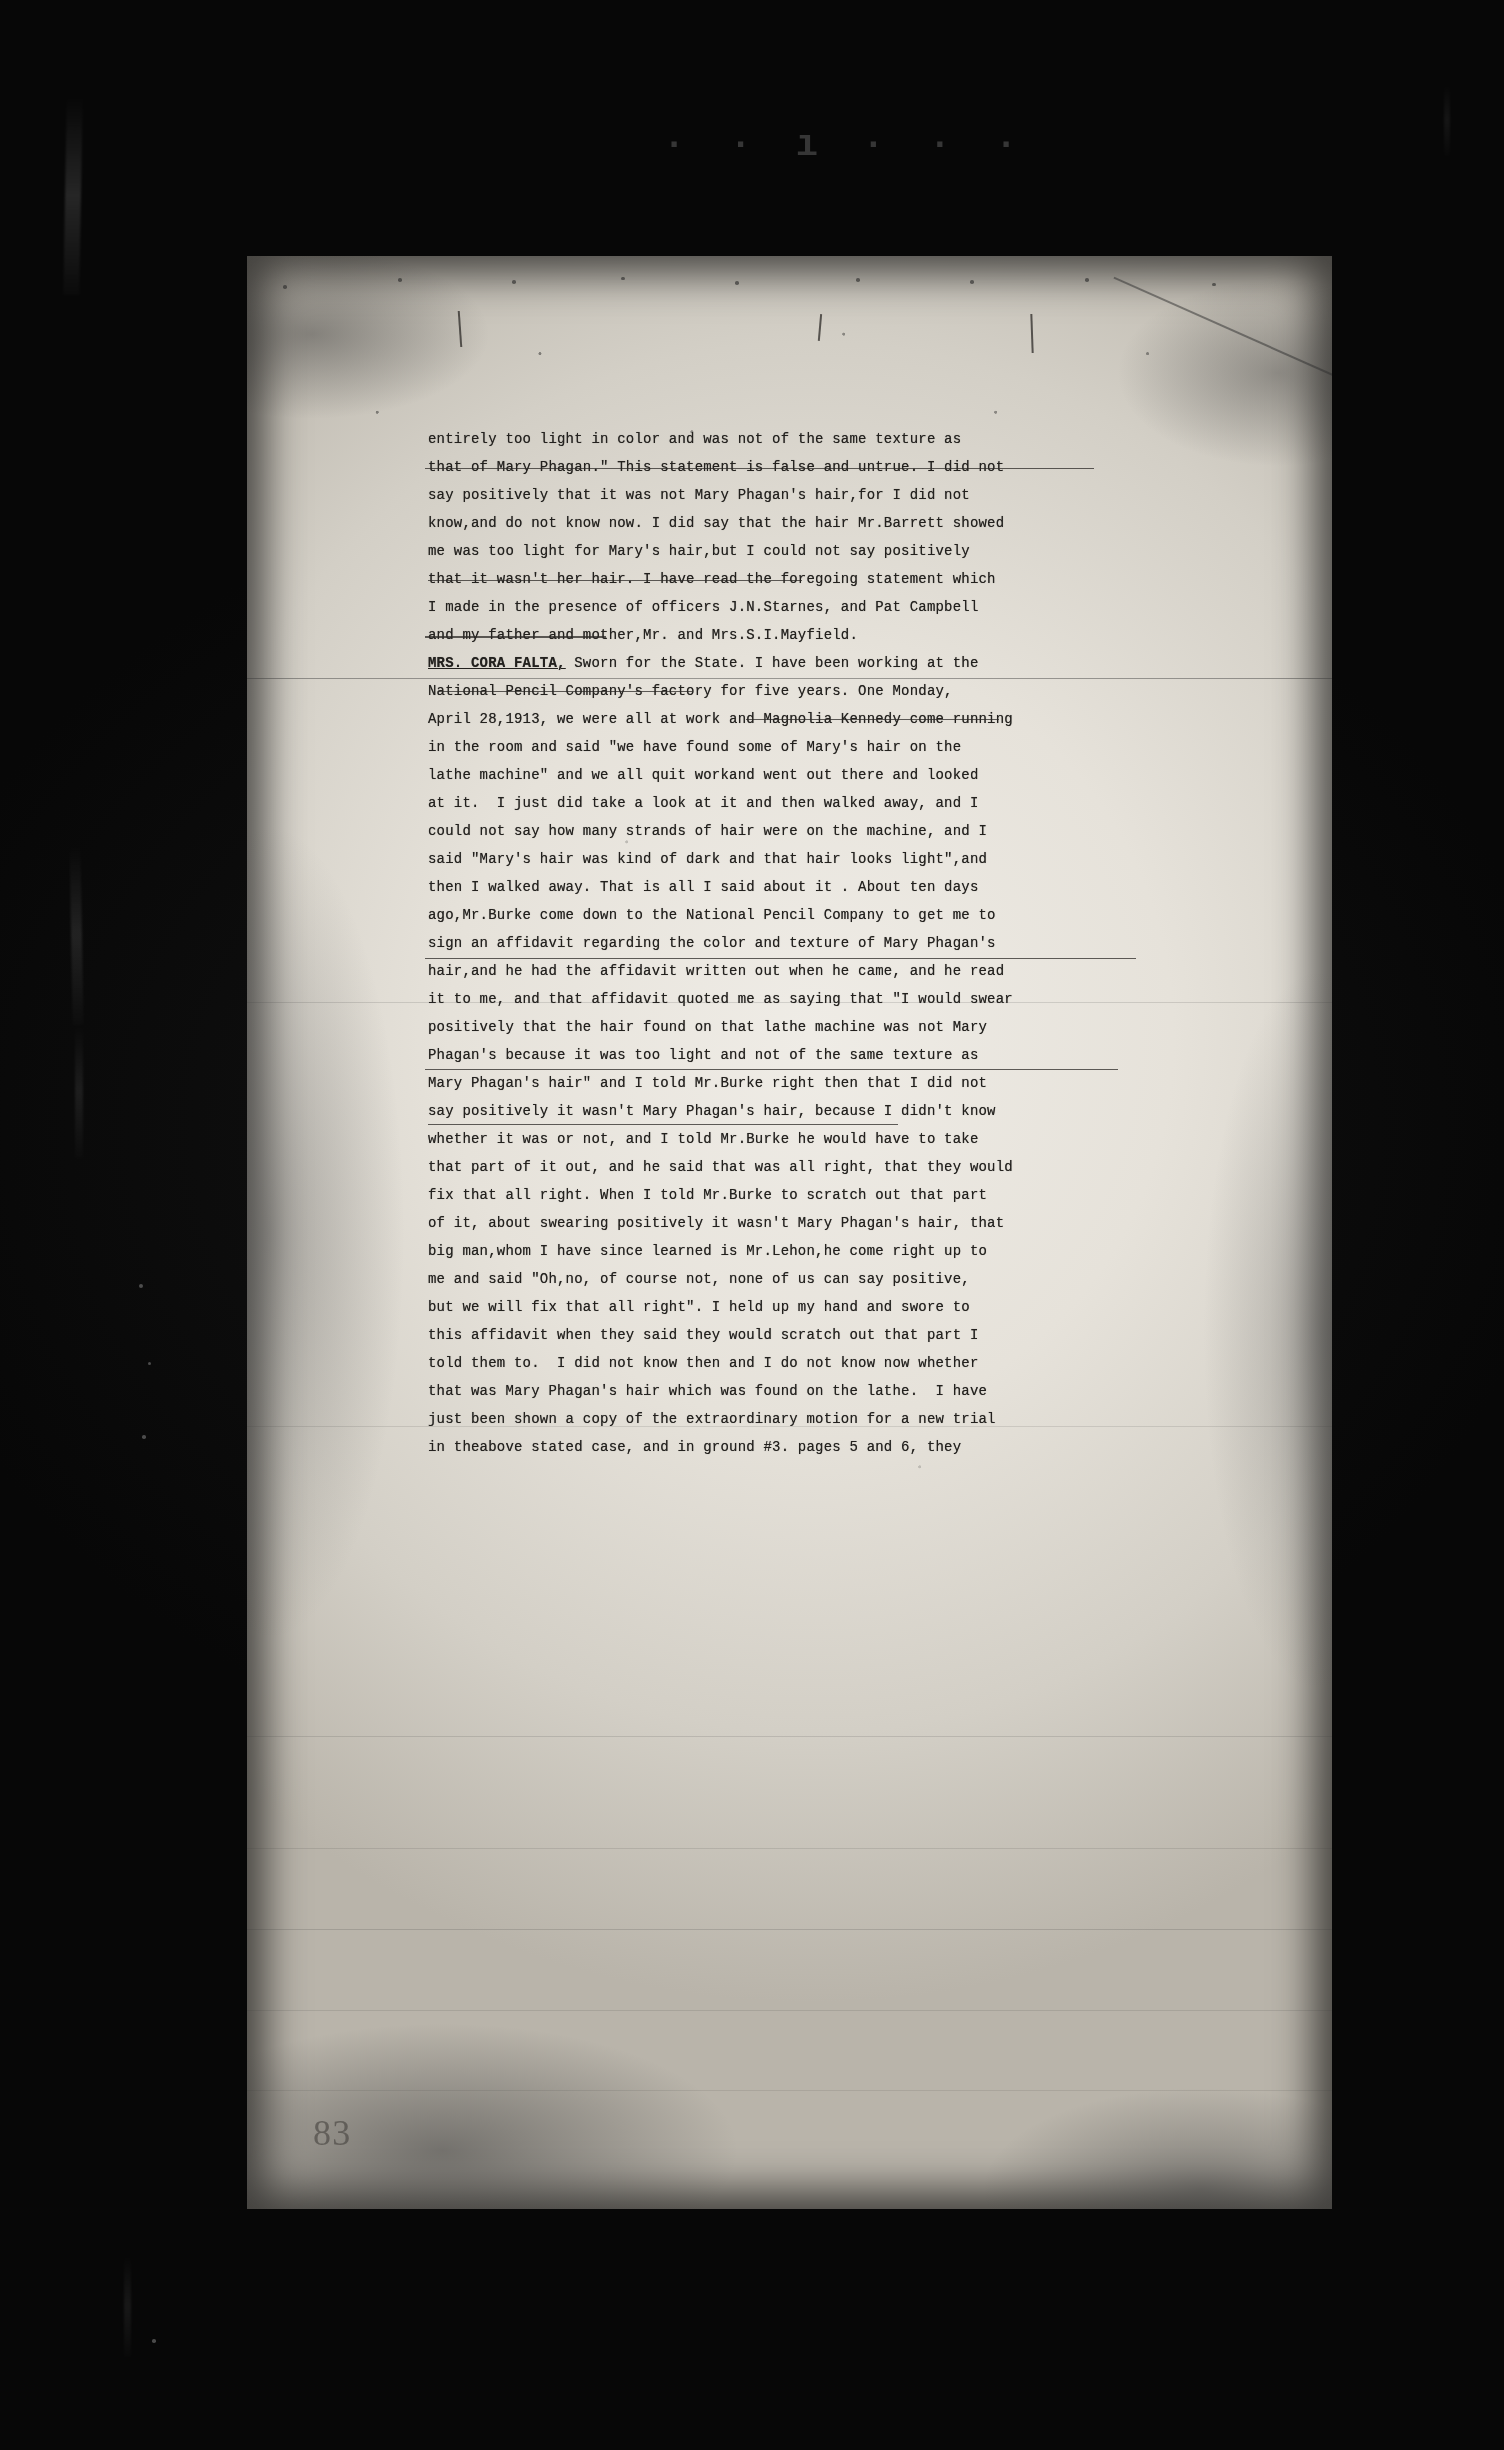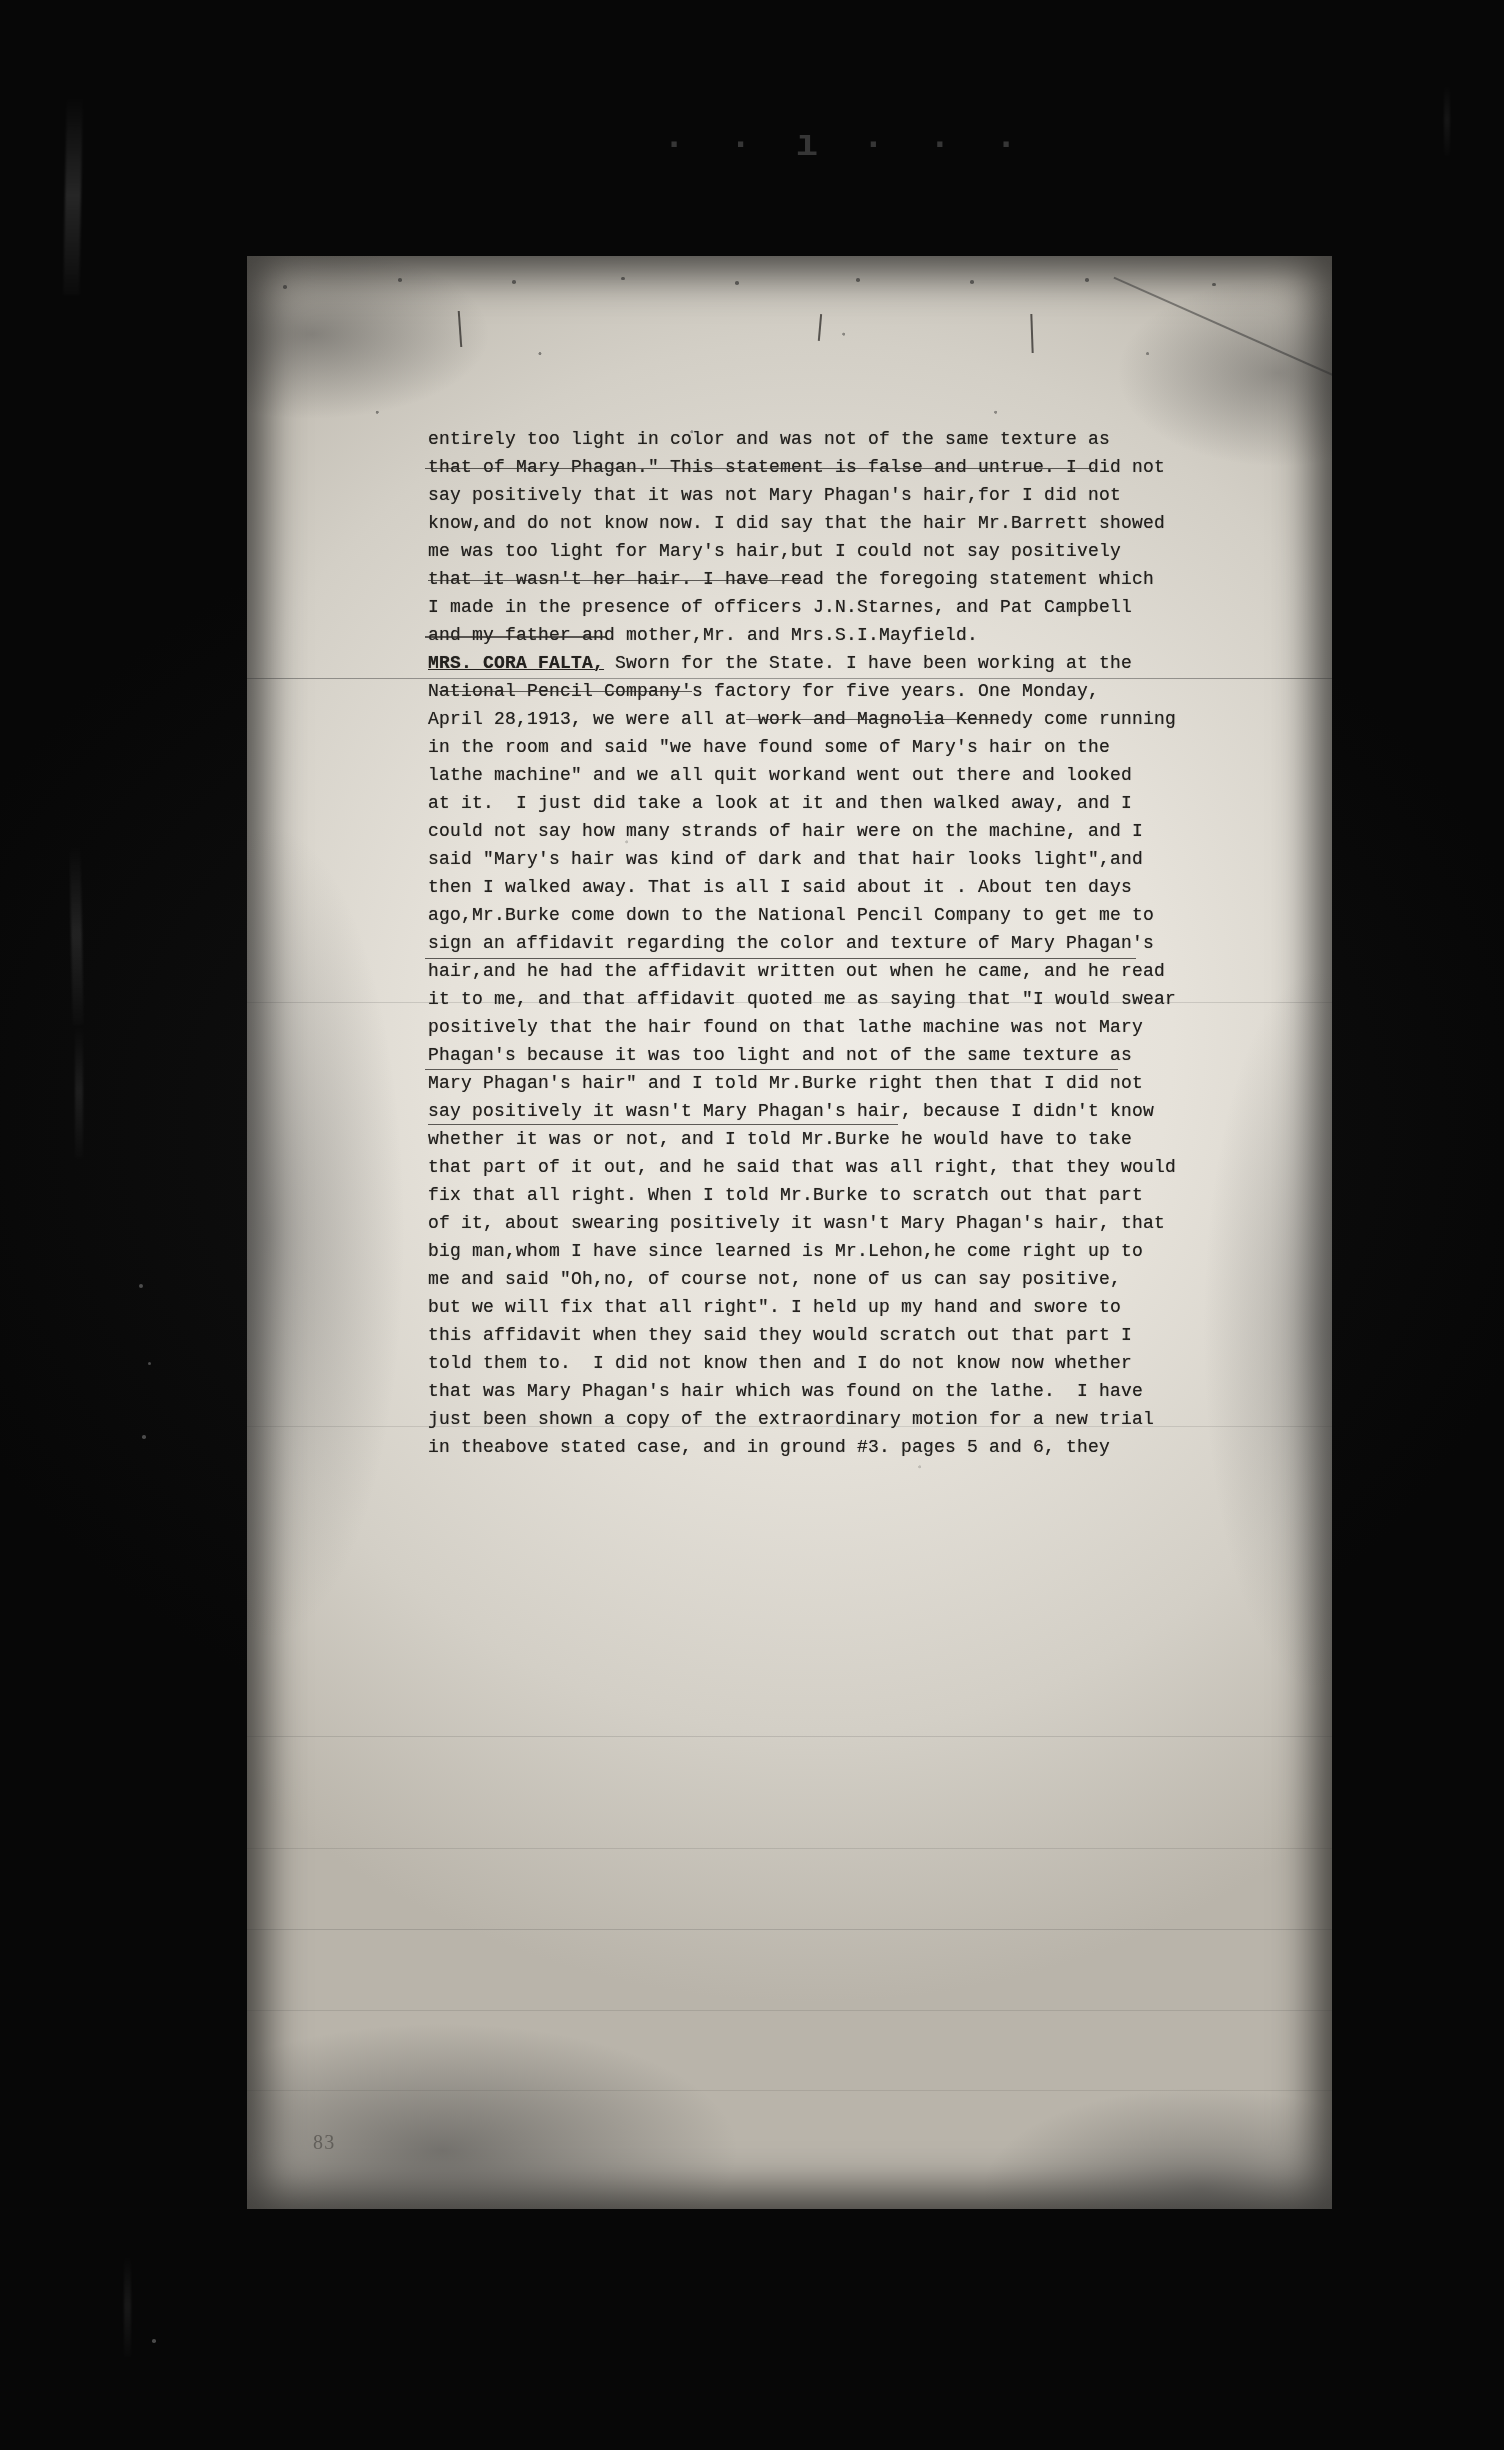--- a/index.html
+++ b/index.html
@@ -100,21 +100,21 @@
   }
 
   
   #typescript {
     position: absolute;
     left: 181px;
     top: 169px;
     width: 748px;
     color: #23211e;
     font-family: "Liberation Mono", "DejaVu Sans Mono", monospace;
-    font-size: 18px;
+    font-size: 14px;
     line-height: 28px;
     letter-spacing: 0.2px;
     text-shadow: 0 0 0.7px rgba(0,0,0,0.55);
     white-space: pre-wrap;
     z-index: 3;
   }
   #typescript .ln { display: block; white-space: pre; }
   #typescript .ul  { text-decoration: underline; text-decoration-thickness: 0.6px; }
   #typescript .bold{ font-weight: 700; text-align: center; }
 
@@ -151,21 +151,21 @@
     pointer-events: none;
   }
 
   
   #page-number {
     position: absolute;
     left: 66px;
     bottom: 55px;
     color: #4a4743;
     font-family: "Liberation Serif", serif;
-    font-size: 20px;
+    font-size: 36px;
     opacity: .65;
     letter-spacing: 1.2px;
     z-index: 6;
   }
 
   
   .dust {
     position: absolute;
     background: rgba(200,200,200,0.35);
     border-radius: 50%;

